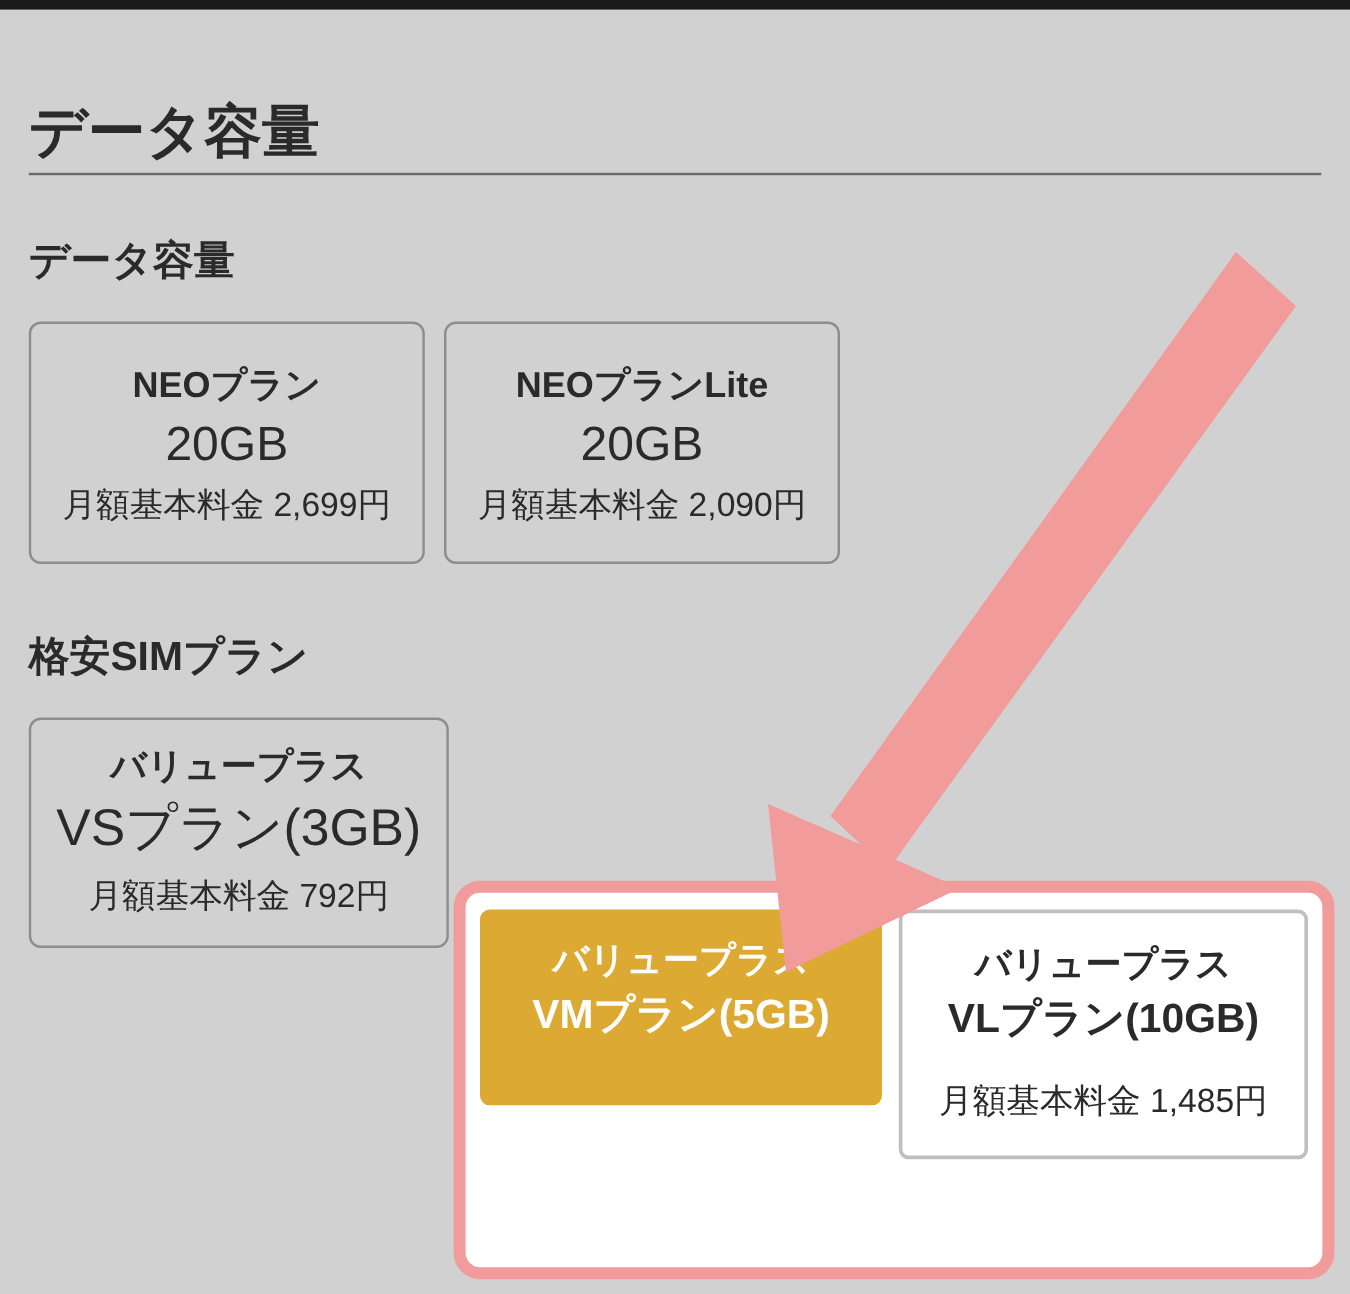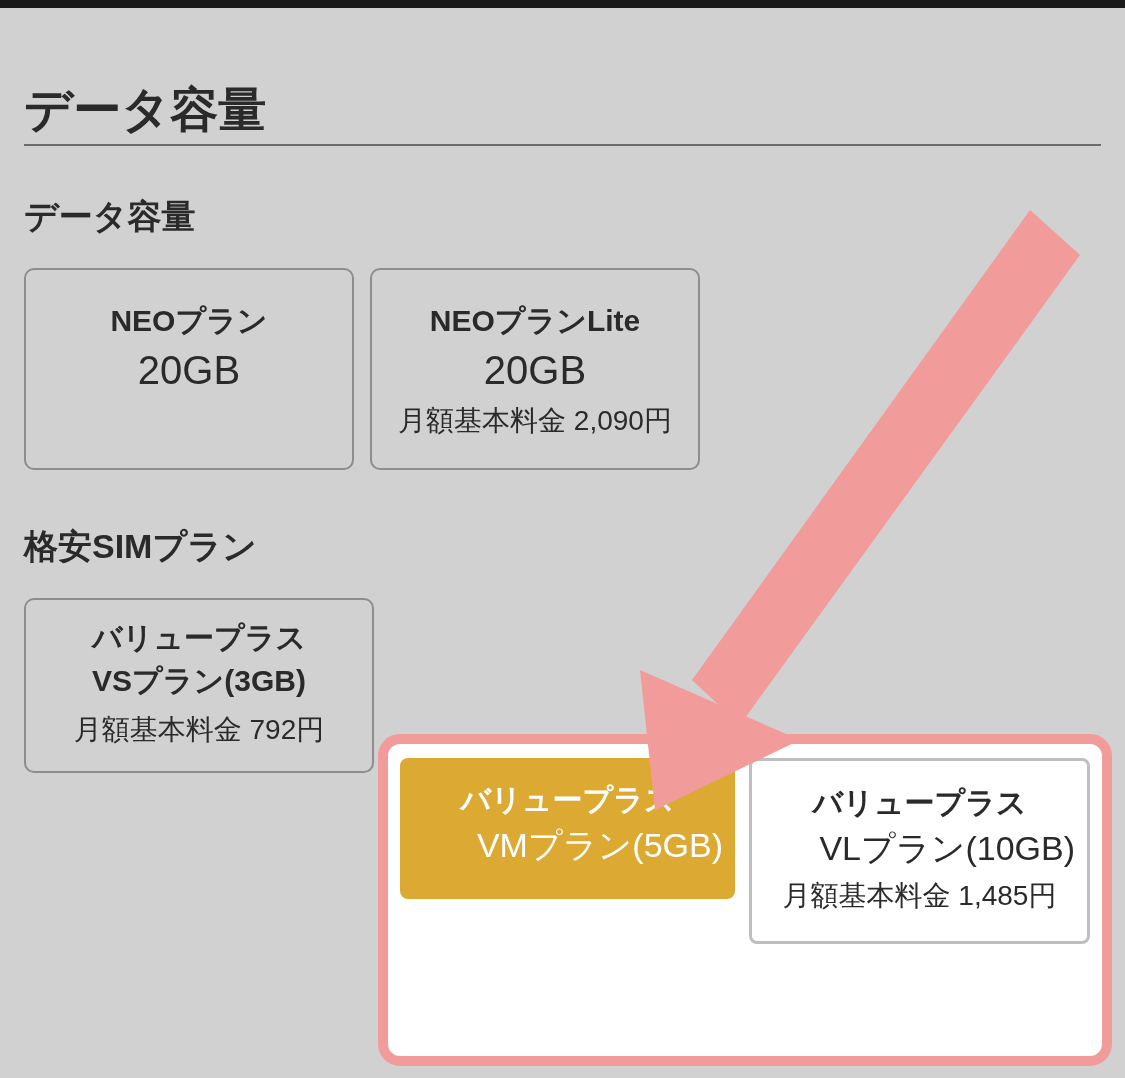--- a/index.html
+++ b/index.html
@@ -67,22 +67,22 @@
       color: #2a2a2a;
       margin-bottom: 8px;
     }
     .plan-price {
       font-size: 28px;
       font-weight: 500;
       color: #2a2a2a;
       line-height: 1.4;
     }
     .plan-combined {
-      font-size: 30px;
-      font-weight: 700;
+      font-size: 43px;
+      font-weight: 400;
       color: #2a2a2a;
       margin-bottom: 8px;
       white-space: nowrap;
     }
     .plan-combined.small-top {
       font-size: 30px;
       font-weight: 700;
       margin-bottom: 2px;
     }
 
@@ -117,24 +117,23 @@
       color: #2a2a2a;
     }
     .hl-top {
       font-size: 30px;
       font-weight: 700;
       margin-bottom: 2px;
       white-space: nowrap;
     }
     .hl-main {
       font-size: 34px;
-      font-weight: 400;
-      margin-bottom: 4px;
+      font-weight: 700;
+      margin-bottom: 26px;
       white-space: nowrap;
-      text-align: right;
     }
     .hl-price {
       font-size: 28px;
       font-weight: 500;
       line-height: 1.4;
     }
 
     .arrow {
       position: absolute;
       pointer-events: none;
@@ -147,20 +146,21 @@
 
 <h1 class="section-title">データ容量</h1>
 <hr class="divider">
 
 <h2 class="group-title">データ容量</h2>
 
 <div class="card-row">
   <div class="plan-card">
     <div class="plan-name">NEOプラン</div>
     <div class="plan-size">20GB</div>
+    <div class="plan-price">月額基本料金 2,699円</div>
   </div>
   <div class="plan-card">
     <div class="plan-name">NEOプランLite</div>
     <div class="plan-size">20GB</div>
     <div class="plan-price">月額基本料金 2,090円</div>
   </div>
 </div>
 
 <h2 class="group-title">格安SIMプラン</h2>
 

